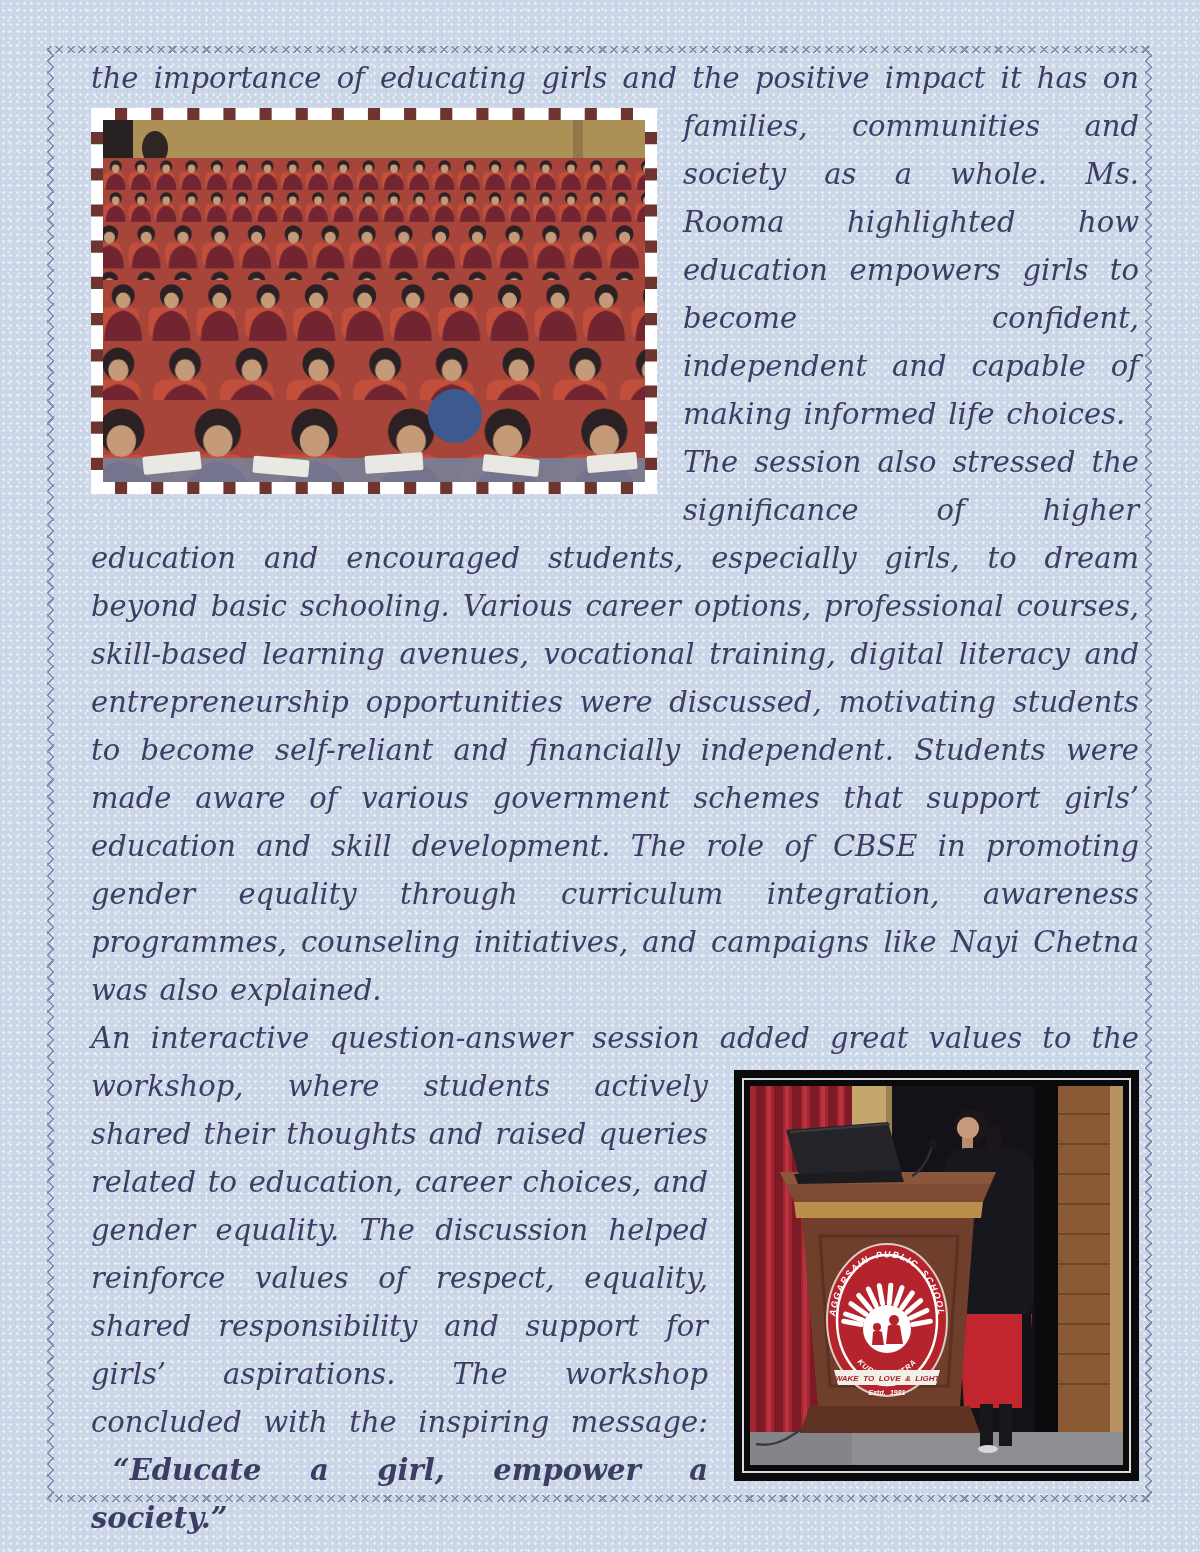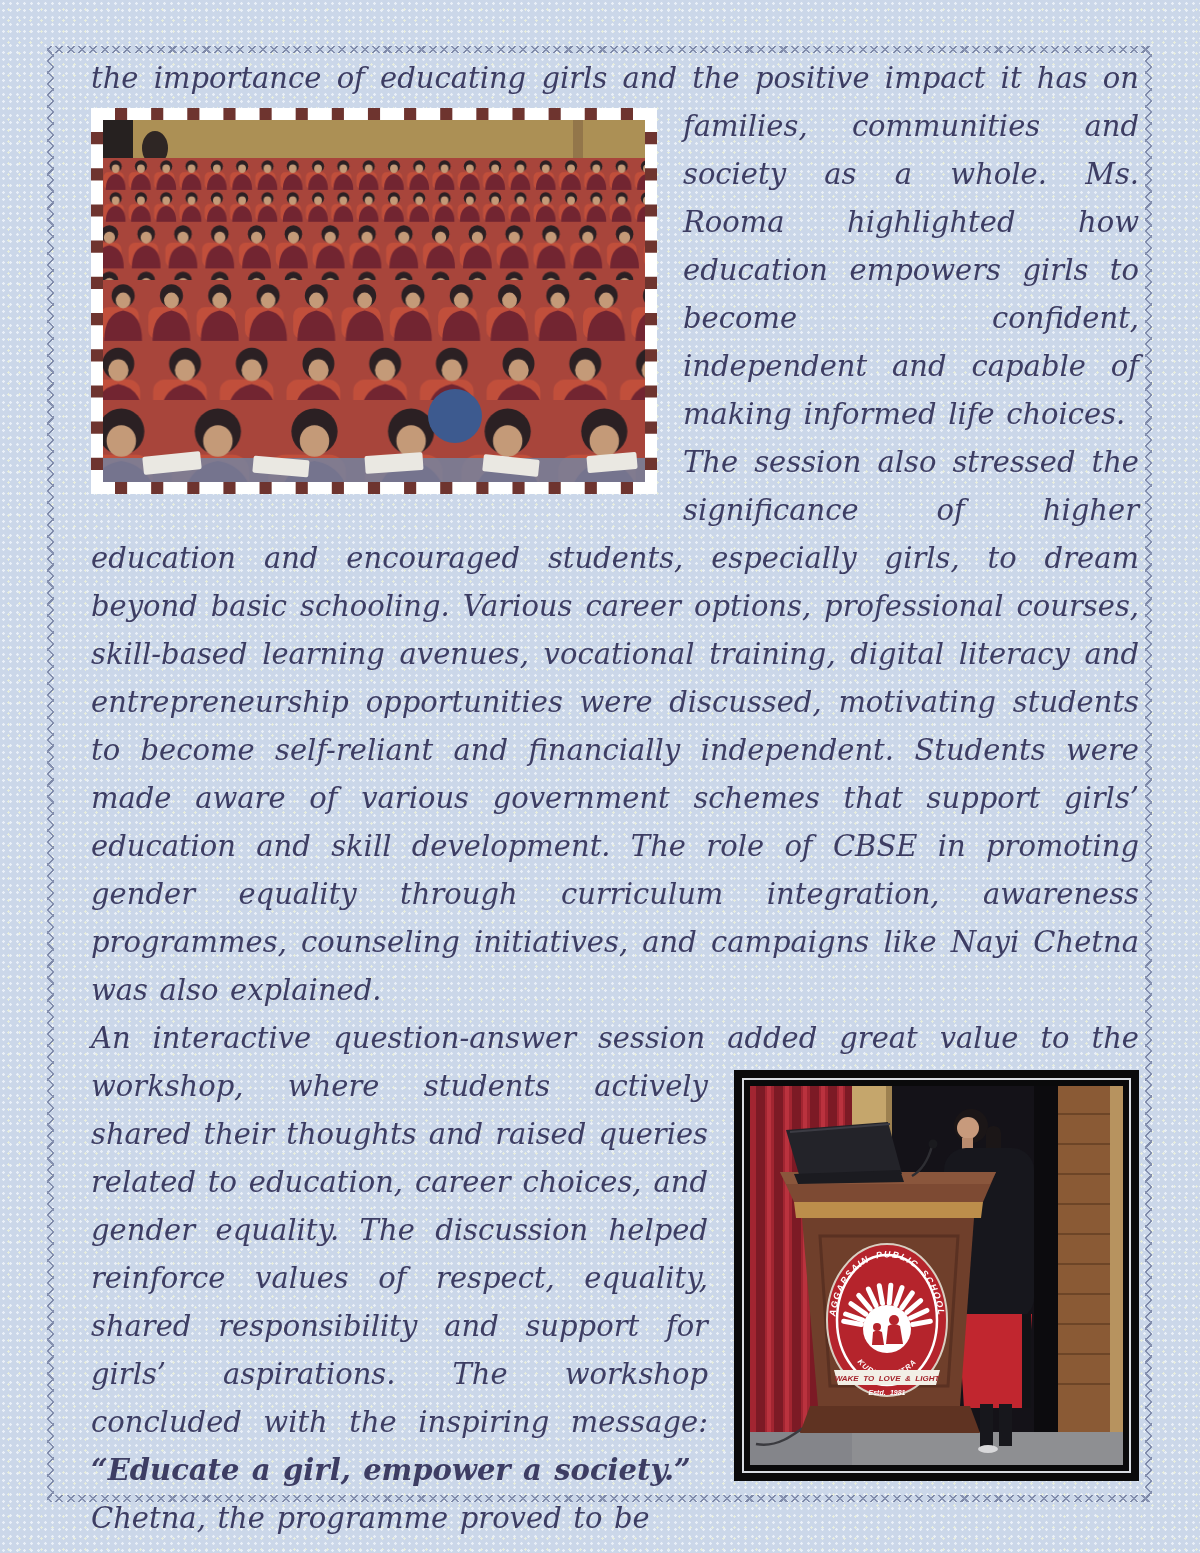--- a/index.html
+++ b/index.html
@@ -26,21 +26,21 @@
 
   .content{
     position:absolute;left:91px;top:54px;width:1048px;
     font-family:"DejaVu Serif","Liberation Serif",serif;
     font-style:italic;
     font-size:29px;line-height:48px;
     color:#3d3d63;
     text-align:justify;
     word-spacing:0.08em;
   }
-  .content b{font-weight:bold;}
+  .content b{font-weight:bold;margin-left:22px;}
 
   
   .photo-stamp{
     float:left;
     width:542px;height:362px;
     border:12px dashed #ffffff;
     background:#6e342f;
     margin:6px 26px 16px 0;
   }
   .photo-stamp svg{display:block;}
@@ -105,21 +105,21 @@
       <g fill="#eae8e2">
         <rect x="40" y="334" width="58" height="18" rx="2" transform="rotate(-6 69 343)"></rect>
         <rect x="150" y="338" width="56" height="17" rx="2" transform="rotate(5 178 346)"></rect>
         <rect x="262" y="334" width="58" height="18" rx="2" transform="rotate(-4 291 343)"></rect>
         <rect x="380" y="337" width="56" height="17" rx="2" transform="rotate(6 408 345)"></rect>
         <rect x="484" y="334" width="50" height="17" rx="2" transform="rotate(-5 509 342)"></rect>
       </g>
     </svg>
     </span><span>families, communities and society as a whole. Ms. Rooma highlighted how education empowers girls to become confident, independent and capable of making informed life choices.</span><br>
   <span>The session also stressed the significance of higher education and encouraged students, especially girls, to dream beyond basic schooling. Various career options, professional courses, skill-based learning avenues, vocational training, digital literacy and entrepreneurship opportunities were discussed, motivating students to become self-reliant and financially independent. Students were made aware of various government schemes that support girls’ education and skill development. The role of CBSE in promoting gender equality through curriculum integration, awareness programmes, counseling initiatives, and campaigns like Nayi Chetna was also explained.</span><br>
-  <span>An interactive question-answer session added great value to the </span><span class="photo-frame">
+  <span>An interactive question-answer session added great values to the </span><span class="photo-frame">
       <span class="frame-mid" style="display:block">
         <svg width="373" height="379" viewBox="0 0 373 379" xmlns="http://www.w3.org/2000/svg">
       <rect width="373" height="379" fill="#141218"></rect>
       <g>
         <rect width="102" height="346" fill="#a22531"></rect>
         <g fill="#7c1a25">
           <rect x="6" width="9" height="346"></rect>
               <rect x="24" width="9" height="346"></rect>
           <rect x="42" width="9" height="346"></rect>
               <rect x="60" width="9" height="346"></rect>

